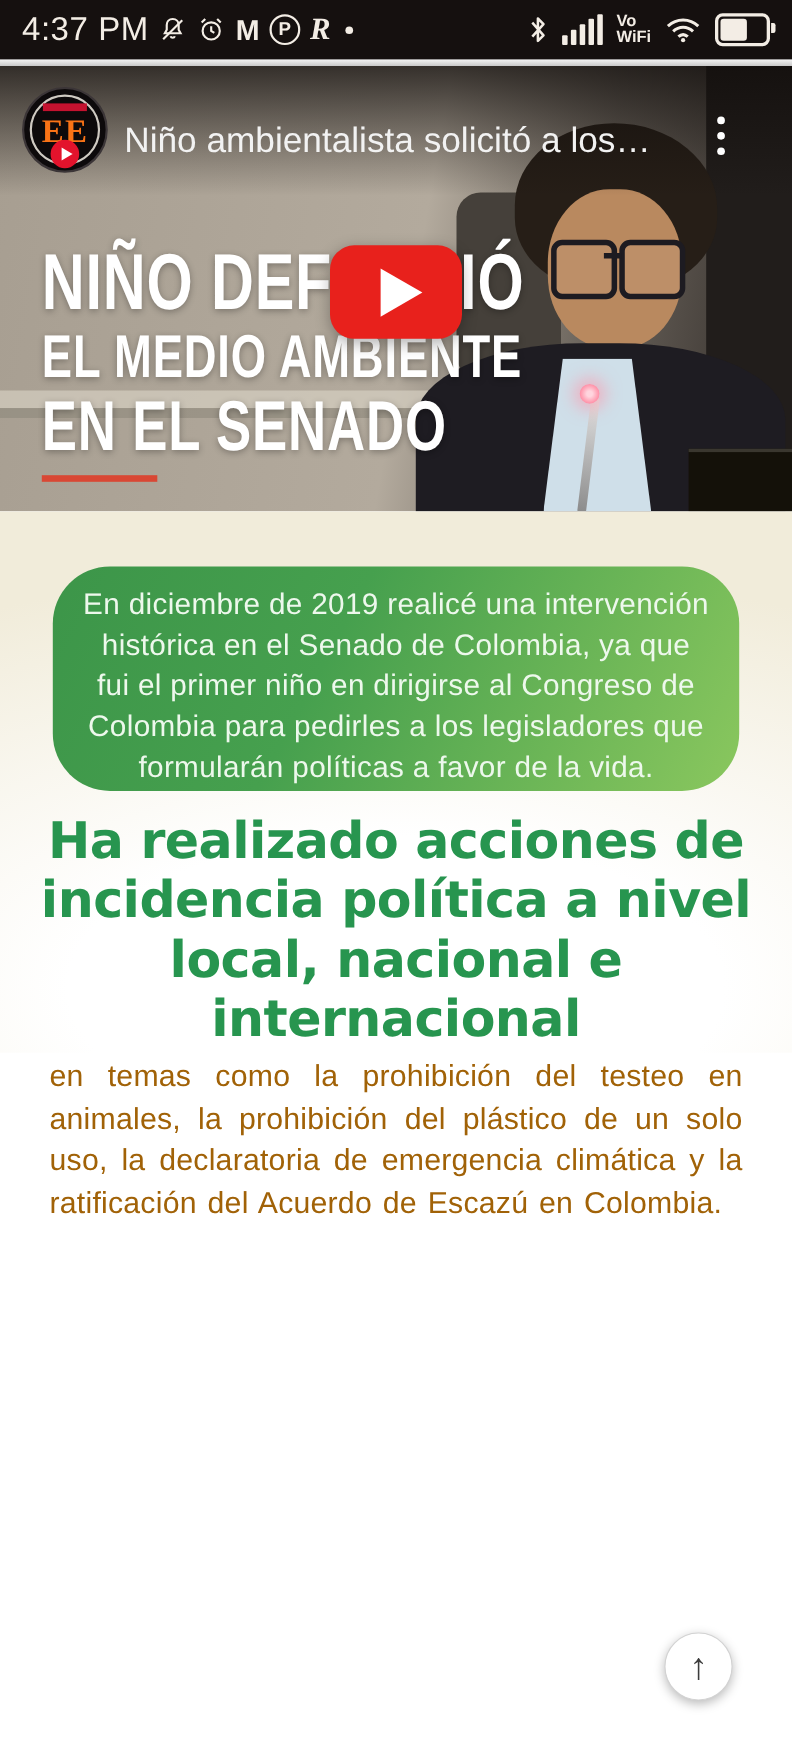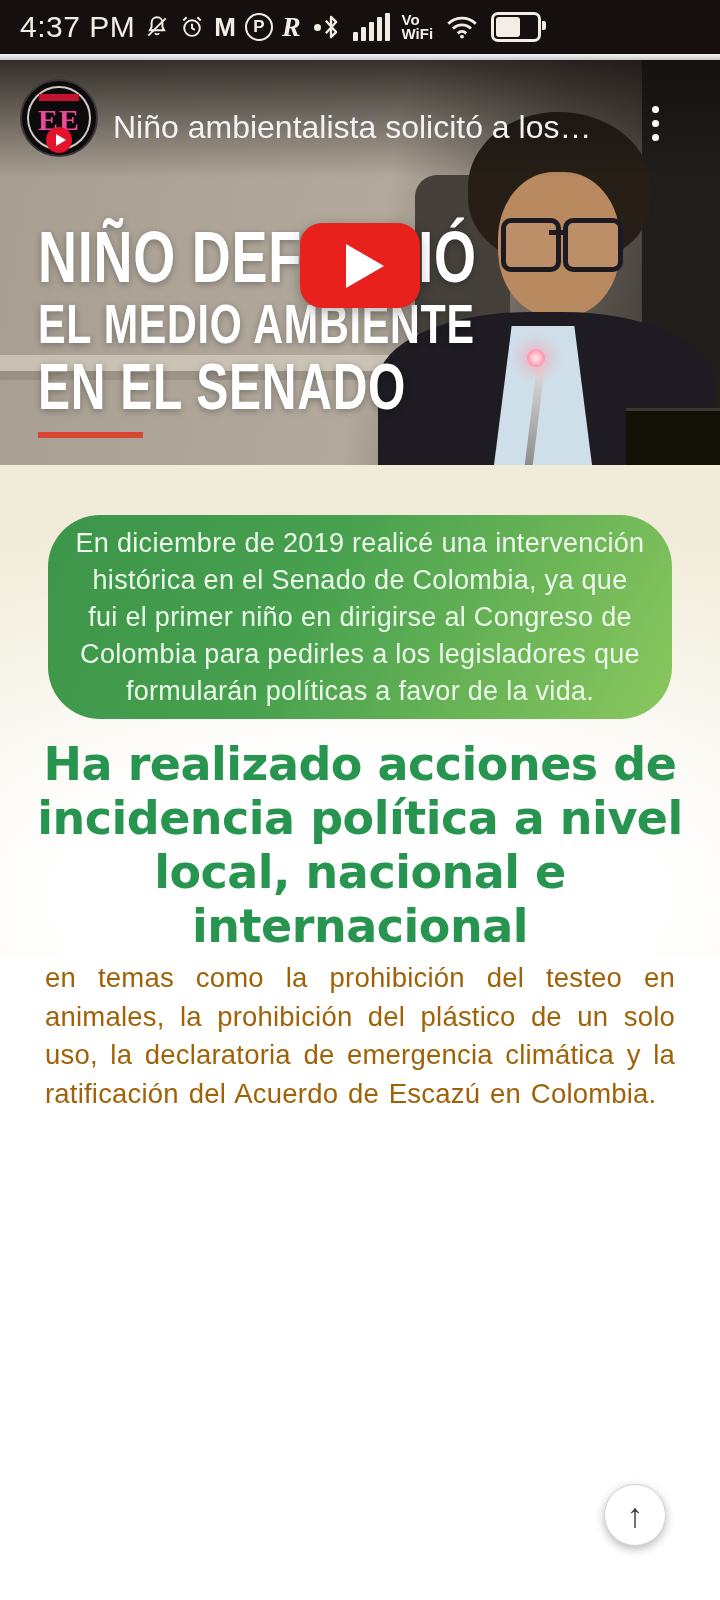--- a/index.html
+++ b/index.html
@@ -5,21 +5,21 @@
   html,body{margin:0;padding:0;}
   body{
     width:720px;height:1600px;position:relative;overflow:hidden;
     background:#ffffff;font-family:"Liberation Sans",sans-serif;
     -webkit-font-smoothing:antialiased;
   }
   
   .statusbar{
     position:absolute;top:0;left:0;width:720px;height:54px;
     background:#15100f;color:#f3ede5;display:flex;align-items:center;
-    padding:0 20px;box-sizing:border-box;z-index:50;
+    justify-content:space-between;padding:0 20px;box-sizing:border-box;z-index:50;
   }
   .sb-left,.sb-right{display:flex;align-items:center;}
   .sb-left{gap:9px;}
   .sb-right{gap:12px;}
   .sb-time{font-size:30px;letter-spacing:.5px;}
   .sb-ic{display:inline-flex;align-items:center;justify-content:center;}
   .sb-letter{font-size:26px;font-weight:bold;}
   .sb-letter.pin{border:2.5px solid #f3ede5;border-radius:50%;width:24px;height:24px;font-size:17px;display:flex;align-items:center;justify-content:center;}
   .sb-letter.rappi{font-family:"Liberation Serif",serif;font-style:italic;font-size:28px;font-weight:bold;}
   .sb-dot{width:7px;height:7px;border-radius:50%;background:#f3ede5;margin-left:4px;}
@@ -50,21 +50,21 @@
   .v-miclight{position:absolute;left:527px;top:289px;width:18px;height:18px;border-radius:50%;
     background:radial-gradient(circle,#ffd5de 20%,#ff8fa6 70%);box-shadow:0 0 14px 6px rgba(255,150,170,.55);}
   .v-figure{position:absolute;left:642px;top:0;width:78px;height:405px;background:#211d1b;}
   .v-laptop{position:absolute;left:626px;top:348px;width:94px;height:57px;background:#141109;border-top:3px solid #3a372f;}
   .v-scrim{position:absolute;top:0;left:0;width:720px;height:118px;
     background:linear-gradient(rgba(18,14,12,.78),rgba(18,14,12,0));}
   .v-avatar{position:absolute;left:20px;top:19px;width:78px;height:78px;border-radius:50%;
     background:#0d0a0b;border:2px solid #3b3537;box-sizing:border-box;}
   .v-avatar .ring{position:absolute;inset:5px;border:2px solid #cfcac2;border-radius:50%;}
   .v-avatar .bar{position:absolute;left:50%;top:13px;width:40px;height:7px;margin-left:-20px;background:#c4122f;}
-  .v-avatar .ee{position:absolute;left:0;right:0;top:22px;text-align:center;color:#ec4899;
+  .v-avatar .ee{position:absolute;left:0;right:0;top:22px;text-align:center;color:#f97316;
     font-family:"Liberation Serif",serif;font-weight:bold;font-size:30px;letter-spacing:1px;}
   .v-avatar .play{position:absolute;left:50%;bottom:2px;width:26px;height:26px;margin-left:-13px;border-radius:50%;background:#e3132c;}
   .v-avatar .play:after{content:"";position:absolute;left:10px;top:7px;border-left:10px solid #fff;
     border-top:6px solid transparent;border-bottom:6px solid transparent;}
   .v-title{position:absolute;left:113px;top:49px;width:505px;color:#f2f2f2;font-size:32px;
     white-space:nowrap;overflow:hidden;}
   .v-kebab{position:absolute;left:640px;top:46px;width:30px;display:flex;flex-direction:column;gap:7px;align-items:center;}
   .v-kebab i{width:7px;height:7px;border-radius:50%;background:#fff;}
   .thumbtext{position:absolute;left:38px;top:160px;color:#fff;font-weight:bold;
     text-shadow:0 2px 8px rgba(0,0,0,.30);}
@@ -77,21 +77,21 @@
     border-radius:22px;box-shadow:0 4px 14px rgba(0,0,0,.3);cursor:pointer;}
   .playbtn:after{content:"";position:absolute;left:46px;top:21px;border-left:38px solid #fff;
     border-top:22px solid transparent;border-bottom:22px solid transparent;}
 
   
   .content{position:absolute;top:465px;left:0;width:720px;height:1135px;background:#fff;}
   .cream{position:absolute;top:0;left:0;width:720px;height:492px;
     background:radial-gradient(115% 78% at 50% 88%, #ffffff 36%, #f1ecda 100%);}
   .quotecard{position:absolute;left:48px;top:50px;width:624px;height:204px;border-radius:52px;
     background:linear-gradient(118deg,#3c9549 0%,#46a04e 40%,#8ac75e 100%);
-    display:flex;align-items:center;justify-content:center;box-sizing:border-box;padding:4px 26px;}
+    display:flex;justify-content:center;box-sizing:border-box;padding:16px 26px;}
   .quotecard p{margin:0;color:#edf8ec;font-size:27px;line-height:37px;text-align:center;letter-spacing:.3px;}
   .heading{position:absolute;left:30px;top:272px;width:660px;text-align:center;
     color:#27954f;font-size:46px;line-height:54px;font-weight:800;letter-spacing:-.5px;
     font-family:"DejaVu Sans",sans-serif;}
   .bodytext{position:absolute;left:45px;top:494px;width:630px;margin:0;
     color:#a16207;font-size:27.5px;line-height:38.5px;text-align:justify;letter-spacing:.2px;word-spacing:2px;}
   .ph{position:absolute;}
 
   
   .fab{position:absolute;left:604px;top:1484px;width:62px;height:62px;border-radius:50%;

